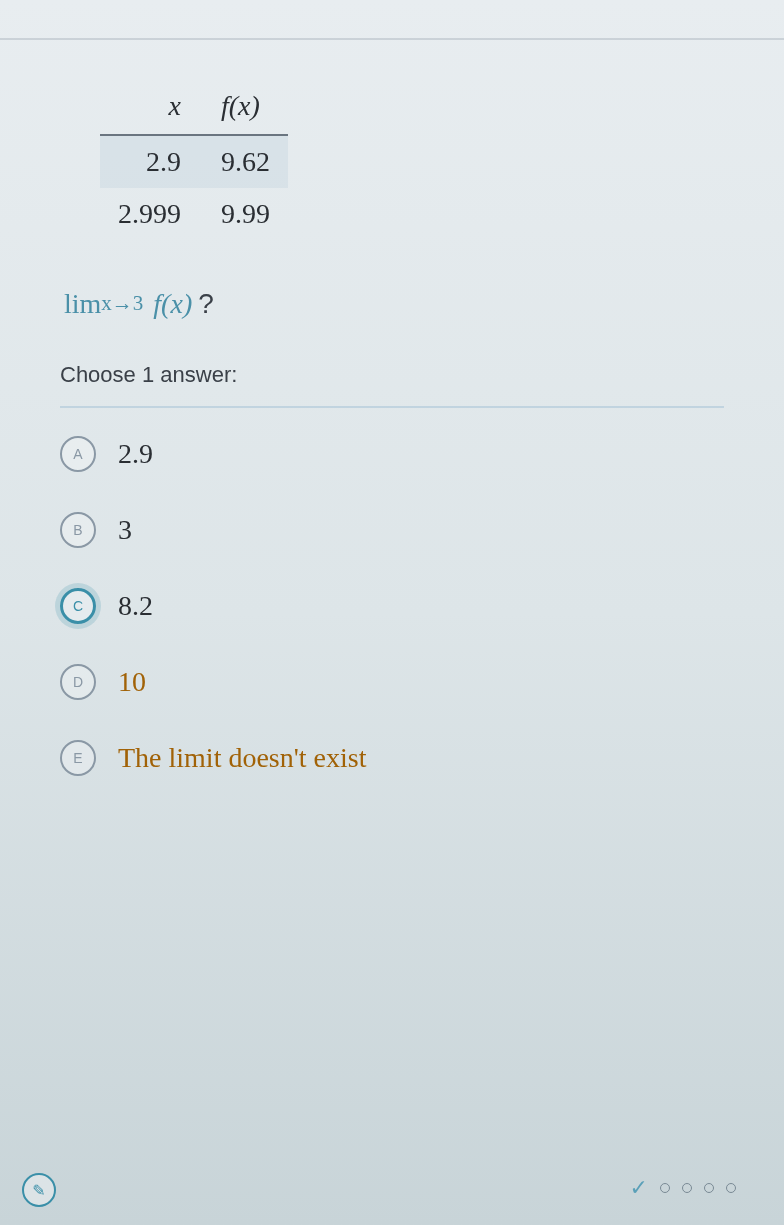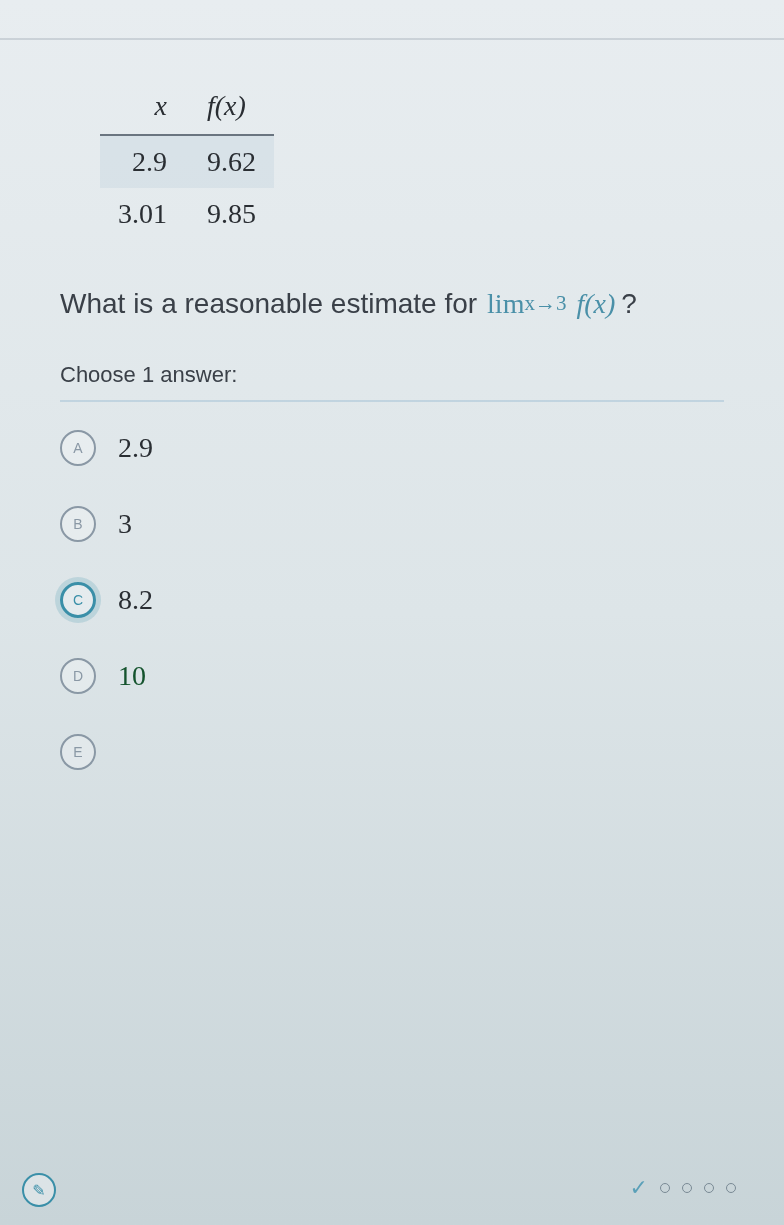--- a/index.html
+++ b/index.html
@@ -69,21 +69,21 @@
   .fx {
     font-family: "Times New Roman", serif;
     font-style: italic;
     color: #4a90a8;
     font-size: 28px;
   }
   .choose {
     margin-top: 42px;
     font-size: 22px;
     color: #3a4048;
-    padding-bottom: 12px;
+    padding-bottom: 18px;
     border-bottom: 2px solid rgba(100,150,190,0.25);
   }
   .options { margin-top: 28px; }
   .option {
     display: flex;
     align-items: center;
     gap: 22px;
     margin-bottom: 40px;
     cursor: pointer;
   }
@@ -104,21 +104,21 @@
   .option.selected .radio {
     border: 3px solid #3a8fa8;
     box-shadow: 0 0 0 5px rgba(58,143,168,0.2);
     color: #3a8fa8;
   }
   .option-label {
     font-size: 28px;
     font-family: "Times New Roman", serif;
     color: #2a2e33;
   }
-  .option.faded .option-label { color: #14532d; }
+  .option.faded .option-label { color: #a16207; }
   .nav-circle {
     position: absolute;
     bottom: 18px;
     left: 22px;
     width: 34px;
     height: 34px;
     border-radius: 50%;
     border: 2px solid #3a8fa8;
     display: flex;
     align-items: center;
@@ -150,28 +150,27 @@
         <th>x</th>
         <th><span style="font-style:italic">f(x)</span></th>
       </tr>
     </thead>
     <tbody id="table-body">
         <tr>
           <td>2.9</td>
           <td>9.62</td>
         </tr>
         <tr>
-          <td>3.01</td>
-          <td>9.85</td>
+          <td>2.999</td>
+          <td>9.99</td>
         </tr>
       </tbody>
   </table>
 
   <div class="question">
-    <span>What is a reasonable estimate for</span>
     <span class="limit-notation">
       <span class="lim">lim</span>
       <span class="sub">x→3</span>
     </span>
     <span class="fx">f(x)</span>
     <span>?</span>
   </div>
 
   <div class="choose">Choose 1 answer:</div>
 
@@ -187,20 +186,21 @@
       <div class="option selected">
         <div class="radio">C</div>
         <div class="option-label">8.2</div>
       </div>
       <div class="option faded">
         <div class="radio">D</div>
         <div class="option-label">10</div>
       </div>
       <div class="option faded">
         <div class="radio">E</div>
+        <div class="option-label">The limit doesn't exist</div>
       </div>
     </div>
 
 </div>
 
 <div class="nav-circle">
   <span>✎</span>
 </div>
 
 <div class="dots">

